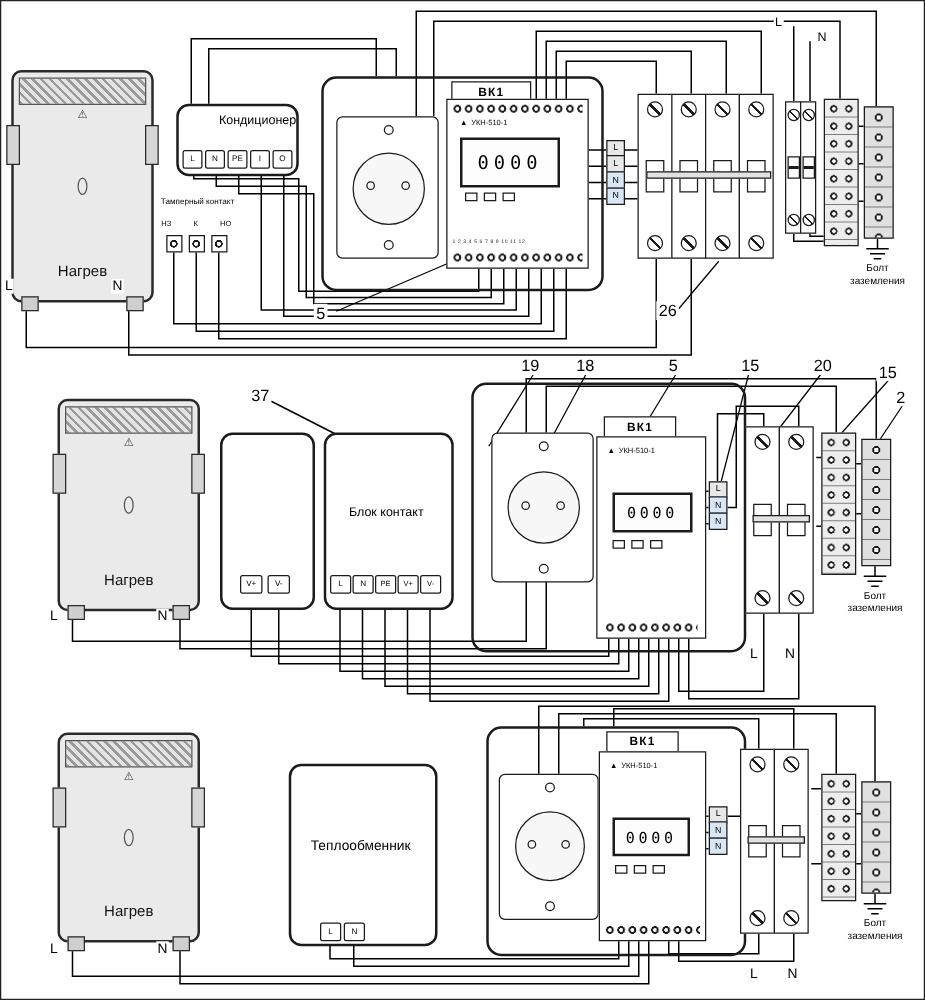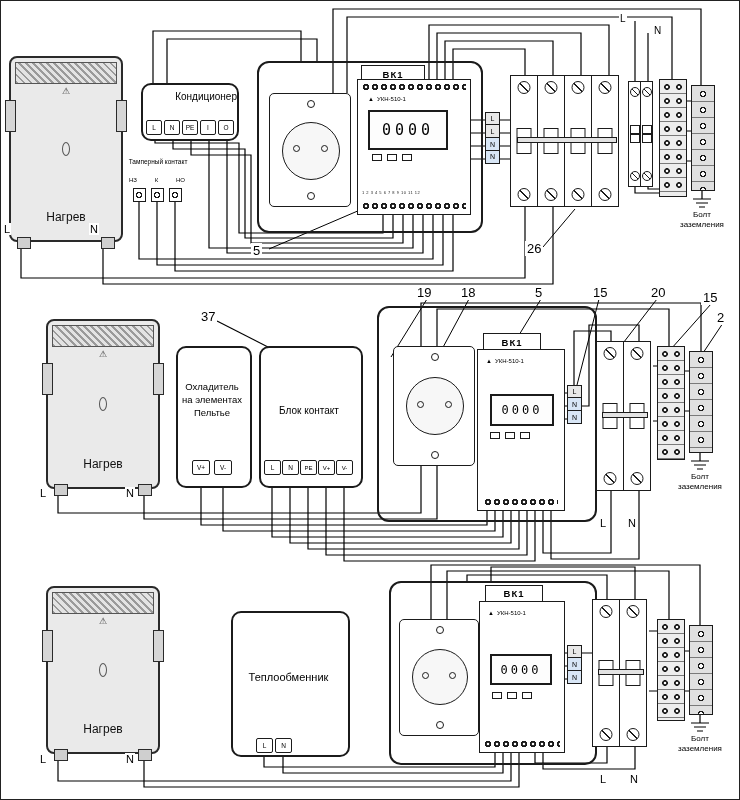--- a/index.html
+++ b/index.html
@@ -208,21 +208,20 @@
     <div class="hlbl">Нагрев</div>
     <div class="clip l"></div>
     <div class="clip r"></div>
     <div class="lug" style="left:6px"></div>
     <div class="lug" style="right:6px"></div>
   </div>
   <div class="slab" style="left:38px;top:486px">L</div>
   <div class="slab" style="left:124px;top:486px">N</div>
 
   <div class="box" style="left:175px;top:345px;width:72px;height:138px"></div>
-  <div class="freetitle" style="left:179px;top:380px;width:64px;font-size:9.5px;line-height:1.35">Охладитель на элементах Пельтье</div>
   <div class="trow" style="left:191px;top:459px;gap:4px">
     <span class="tsq" style="width:18px">V+</span>
     <span class="tsq" style="width:18px">V-</span>
   </div>
 
   <div class="box" style="left:258px;top:345px;width:100px;height:138px"></div>
   <div class="freetitle" style="left:260px;top:404px;width:96px;font-size:10px">Блок контакт</div>
   <div class="trow" style="left:263px;top:459px;gap:1px">
     <span class="tsq" style="width:17px">L</span>
     <span class="tsq" style="width:17px">N</span>

